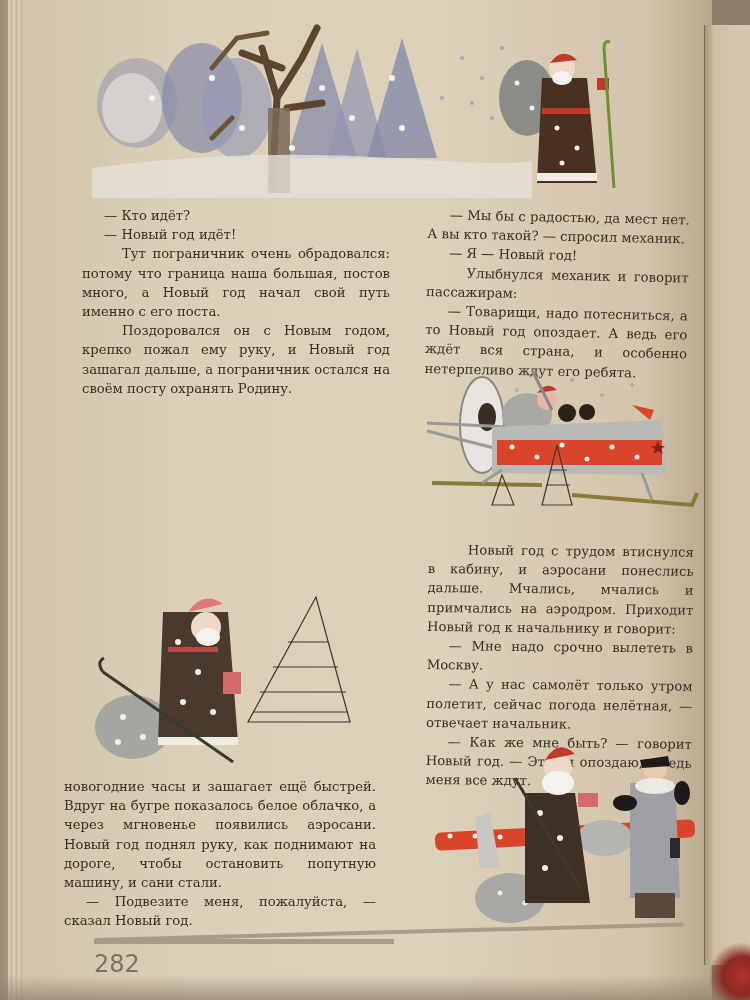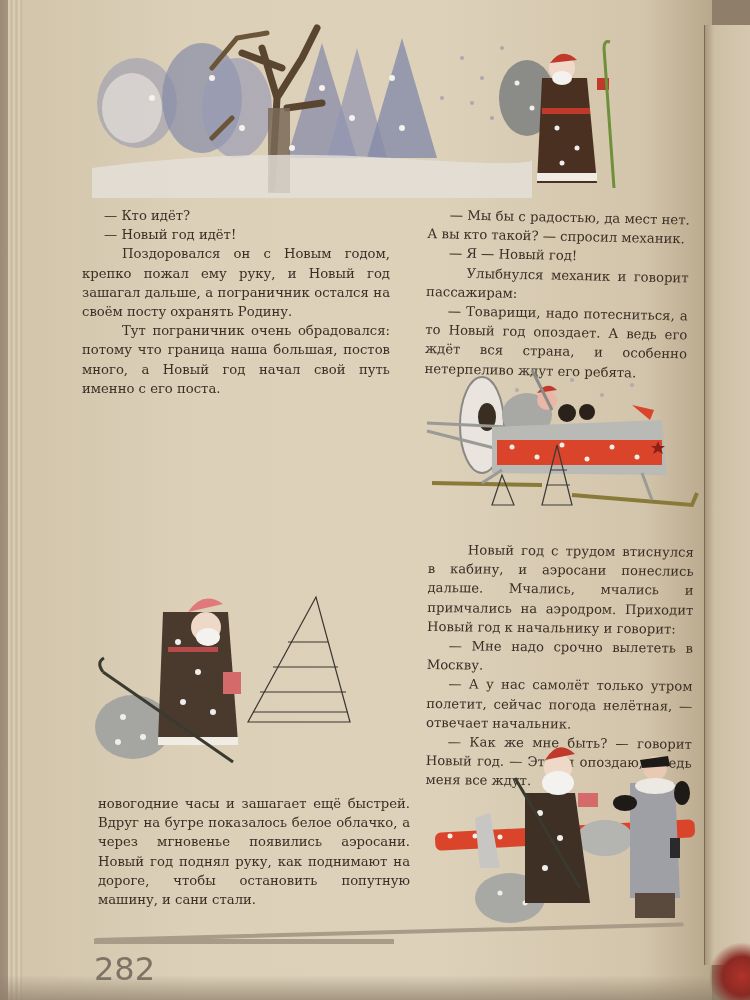--- a/index.html
+++ b/index.html
@@ -37,32 +37,32 @@
   .text-col {
     position: absolute; color: #3a2f25; font-size: 13.2px; line-height: 19.2px;
     text-align: justify;
   }
   .text-col p { margin: 0; text-indent: 40px; }
   .text-col p.dlg { text-indent: 22px; }
   .text-col p.noindent { text-indent: 0; }
   #col-left-top { left: 82px; top: 206px; width: 308px; }
   #col-right-top { left: 428px; top: 205px; width: 262px; transform: rotate(1.2deg); transform-origin: left top; }
   #col-right-mid { left: 428px; top: 540px; width: 266px; transform: rotate(0.6deg); transform-origin: left top; }
-  #col-left-bot { left: 98px; top: 777px; width: 312px; margin-top: 17px; }
+  #col-left-bot { left: 64px; top: 777px; width: 312px; }
 
   .rule {
     position: absolute; left: 94px; top: 938px; width: 590px; height: 4px;
     background: #a89c88; border-radius: 2px; transform: rotate(-1.5deg); transform-origin: left center;
   }
   .rule-left {
     position: absolute; left: 94px; top: 939px; width: 300px; height: 5px; background: #a89c88;
   }
   .page-number {
     position: absolute; left: 94px; top: 950px; font-family: "DejaVu Sans", "Liberation Sans", sans-serif;
-    font-size: 32px; color: #7d7264; letter-spacing: 0px;
+    font-size: 24px; color: #7d7264; letter-spacing: 0px;
   }
 
   .illus { position: absolute; }
   .illus svg { display: block; }
 </style>
 </head>
 <body>
 
 <div class="bg-left"></div>
 <div class="page-edges"></div>
@@ -122,22 +122,22 @@
       <circle cx="465" cy="120" r="2.5" fill="#eee"></circle>
         <circle cx="485" cy="140" r="2.5" fill="#eee"></circle>
       <circle cx="470" cy="155" r="2.5" fill="#eee"></circle>
     </g>
   </svg>
 </div>
 
 <div class="text-col" id="col-left-top">
   <p class="dlg">— Кто идёт?</p>
   <p class="dlg">— Новый год идёт!</p>
+  <p>Тут пограничник очень обрадовался: потому что граница наша большая, постов много, а Новый год начал свой путь именно с его поста.</p>
   <p>Поздоровался он с Новым годом, крепко пожал ему руку, и Новый год зашагал дальше, а пограничник остался на своём посту охранять Родину.</p>
-  <p>Тут пограничник очень обрадовался: потому что граница наша большая, постов много, а Новый год начал свой путь именно с его поста.</p>
 </div>
 
 <div class="text-col" id="col-right-top">
   <p class="dlg">— Мы бы с радостью, да мест нет. А вы кто такой? — спросил механик.</p>
   <p class="dlg">— Я — Новый год!</p>
   <p>Улыбнулся механик и говорит пассажирам:</p>
   <p class="dlg">— Товарищи, надо потесниться, а то Новый год опоздает. А ведь его ждёт вся страна, и особенно нетерпеливо ждут его ребята.</p>
 </div>
 
 <div class="illus" style="left:422px;top:365px;">
@@ -221,20 +221,21 @@
     </g>
     <g>
       <line x1="15" y1="90" x2="145" y2="180" stroke="#3a3a30" stroke-width="3"></line>
       <path d="M15 90 Q8 80 16 76" stroke="#3a3a30" stroke-width="3" fill="none"></path>
     </g>
   </svg>
 </div>
 
 <div class="text-col" id="col-left-bot">
   <p class="noindent">новогодние часы и зашагает ещё быстрей. Вдруг на бугре показалось белое облачко, а через мгновенье появились аэросани. Новый год поднял руку, как поднимают на дороге, чтобы остановить попутную машину, и сани стали.</p>
+  <p class="dlg">— Подвезите меня, пожалуйста, — сказал Новый год.</p>
 </div>
 
 <div class="illus" style="left:430px;top:738px;">
   <svg width="270" height="190" viewBox="0 0 270 190">
     <g>
       <rect x="5" y="88" width="260" height="18" rx="6" fill="#d9442a" transform="rotate(-3 135 97)"></rect>
       <circle cx="20" cy="98" r="2.5" fill="#f4efe6"></circle>
         <circle cx="45" cy="98" r="2.5" fill="#f4efe6"></circle>
       <circle cx="70" cy="99" r="2.5" fill="#f4efe6"></circle>
         <circle cx="190" cy="92" r="2.5" fill="#f4efe6"></circle>

